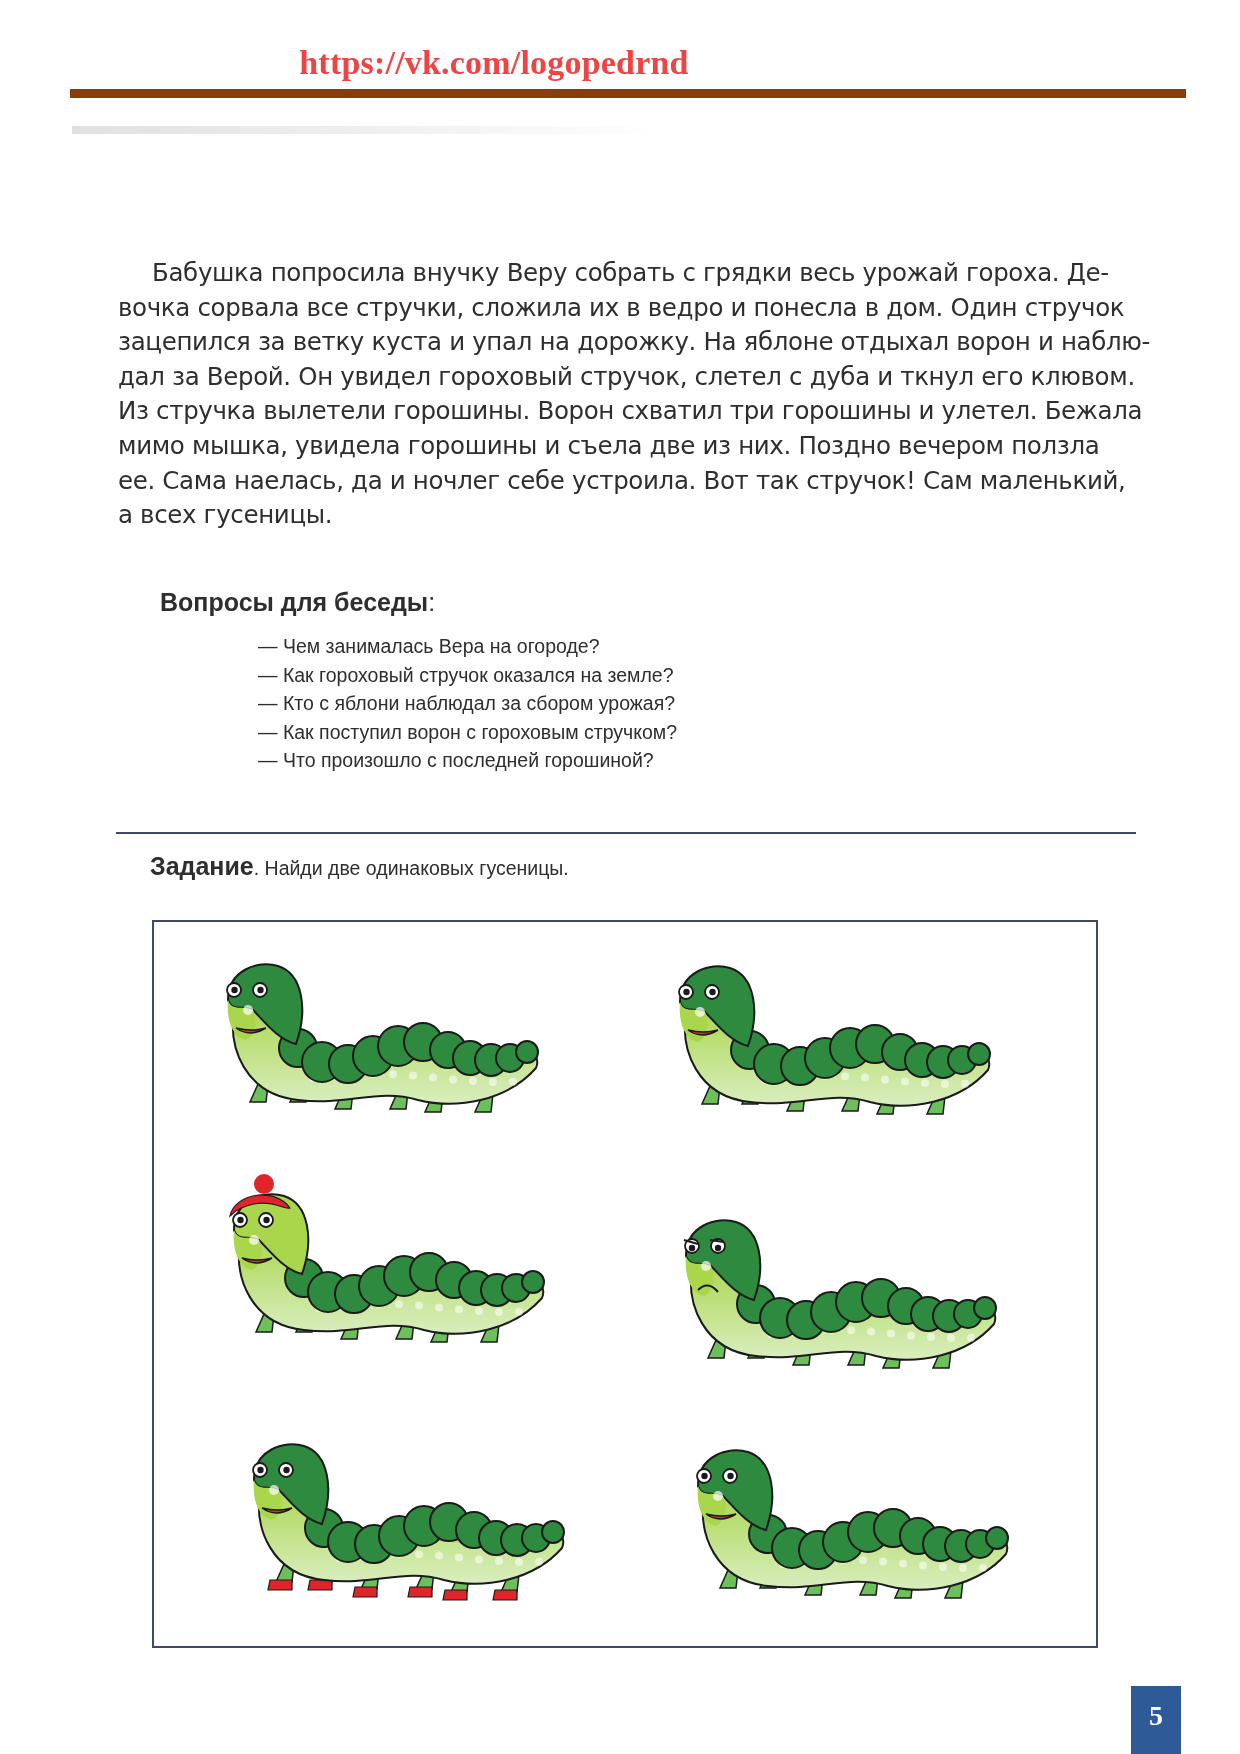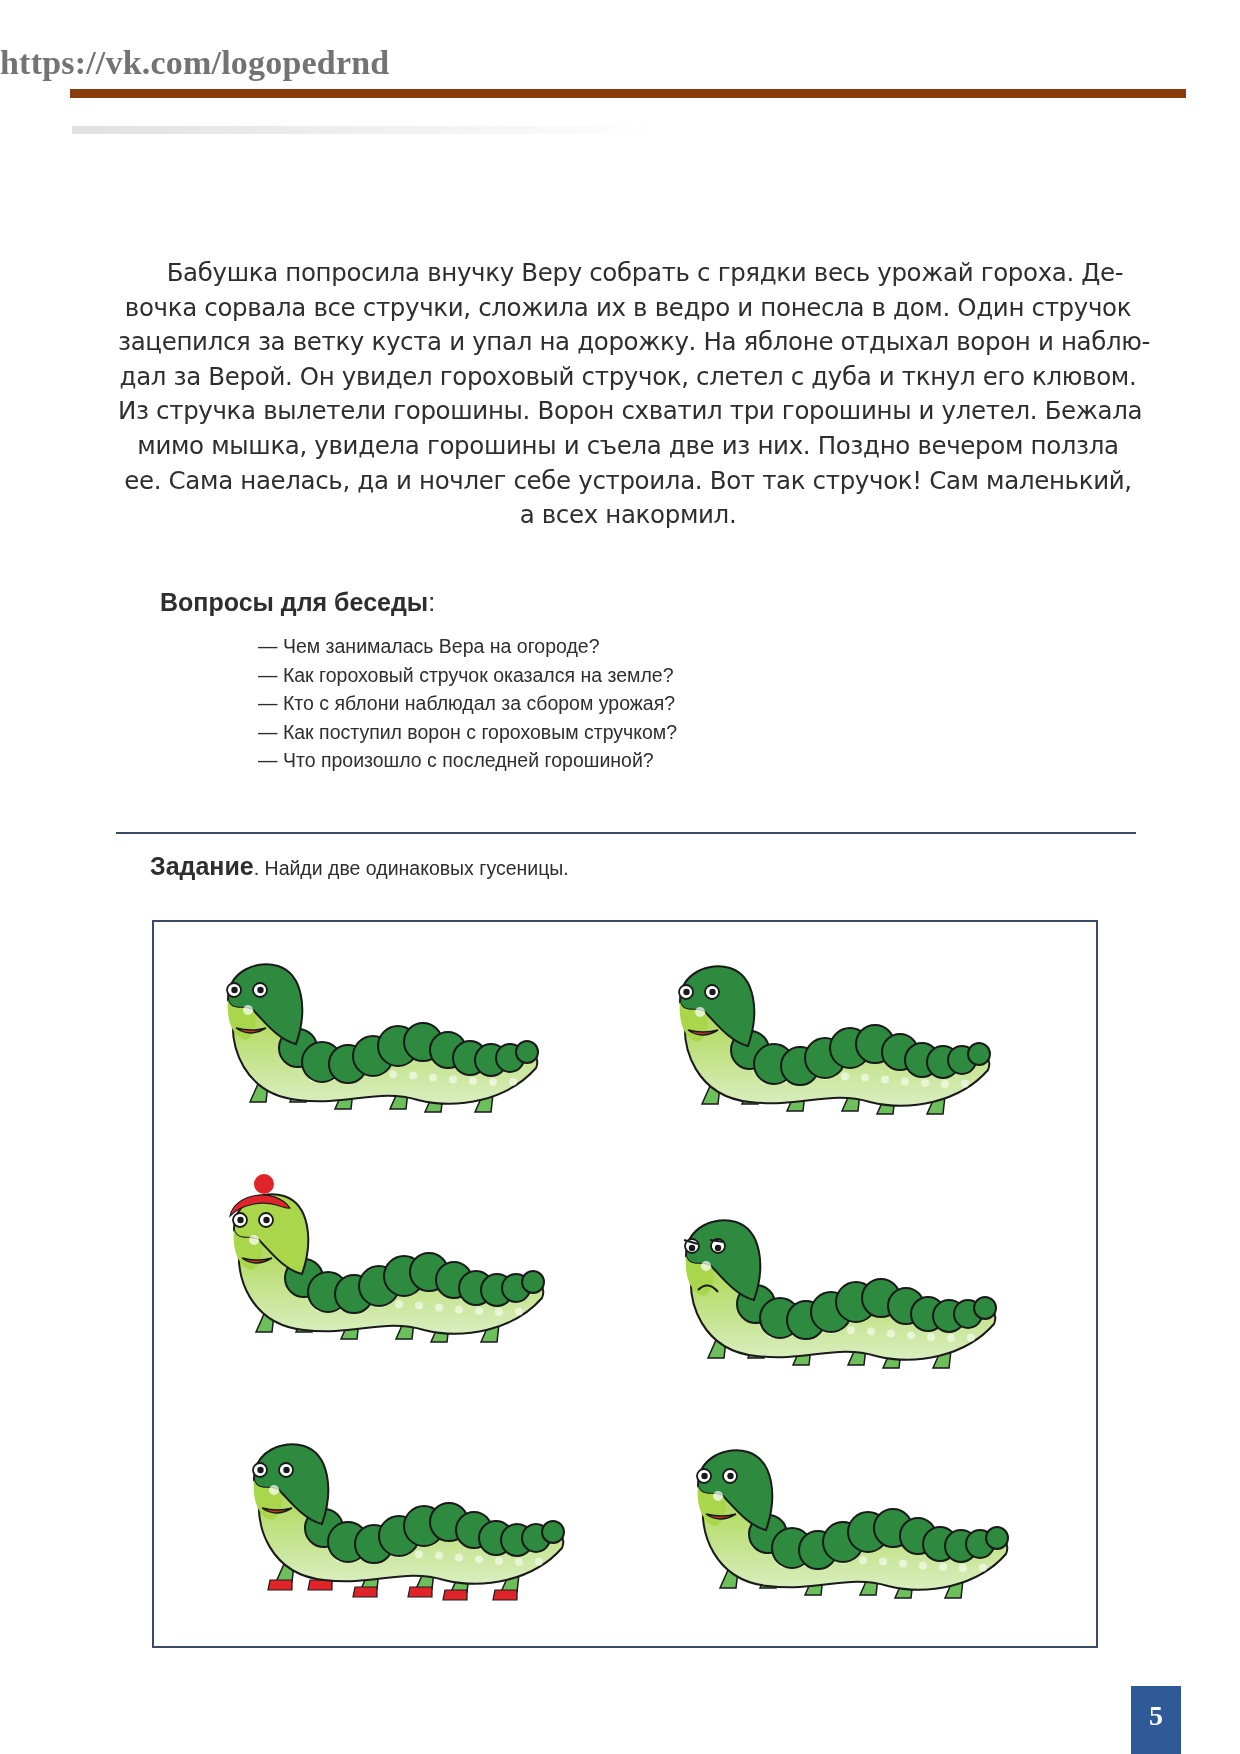--- a/index.html
+++ b/index.html
@@ -3,37 +3,37 @@
   <meta charset="utf-8">
   <style>
     html, body { margin: 0; padding: 0; }
     body {
       width: 1240px; height: 1754px; position: relative; overflow: hidden;
       background: #ffffff;
       font-family: "DejaVu Sans", sans-serif;
       color: #2b2b2b;
     }
     .header-url {
-      position: absolute; left: 0; top: 44px; width: 988px; 
+      position: absolute; left: 0; top: 44px; width: 988px; text-align: center;
       font-family: "Liberation Serif", serif; font-weight: bold; font-size: 34px;
-      color: #737373; letter-spacing: 0.2px;
+      color: #ef4444; letter-spacing: 0.2px;
     }
     .header-rule {
       position: absolute; left: 70px; top: 89px; width: 1116px; height: 9px;
       background: #8a3d0c;
     }
     .scan-strip {
       position: absolute; left: 72px; top: 126px; width: 590px; height: 8px;
       background: linear-gradient(to right, #d9d9d9, #efefef 60%, rgba(255,255,255,0));
       opacity: 0.8;
     }
     .story {
       position: absolute; left: 118px; top: 256px; width: 1020px;
       font-family: "DejaVu Sans", sans-serif; font-size: 24.5px; line-height: 34.6px;
-      color: #2e2e2e; letter-spacing: -0.35px; word-spacing: 0px; text-align: center;
+      color: #2e2e2e; letter-spacing: -0.35px; word-spacing: 0px;
     }
     .story .line { display: block; white-space: nowrap; }
     .story .line.indent { padding-left: 34px; }
     .q-heading {
       position: absolute; left: 160px; top: 588px;
       font-family: "Liberation Sans", sans-serif; font-size: 25px; font-weight: bold; color: #2e2e2e;
     }
     .q-heading .colon { font-weight: normal; }
     .q-list {
       position: absolute; left: 258px; top: 632px; margin: 0; padding: 0; list-style: none;
@@ -73,21 +73,21 @@
 <div class="scan-strip"></div>
 
 <div class="story">
   <span class="line indent">Бабушка попросила внучку Веру собрать с грядки весь урожай гороха. Де-</span>
   <span class="line">вочка сорвала все стручки, сложила их в ведро и понесла в дом. Один стручок</span>
   <span class="line">зацепился за ветку куста и упал на дорожку. На яблоне отдыхал ворон и наблю-</span>
   <span class="line">дал за Верой. Он увидел гороховый стручок, слетел с дуба и ткнул его клювом.</span>
   <span class="line">Из стручка вылетели горошины. Ворон схватил три горошины и улетел. Бежала</span>
   <span class="line">мимо мышка, увидела горошины и съела две из них. Поздно вечером ползла</span>
   <span class="line">ее. Сама наелась, да и ночлег себе устроила. Вот так стручок! Сам маленький,</span>
-  <span class="line">а всех накормил.</span>
+  <span class="line">а всех гусеницы.</span>
 </div>
 
 <div class="q-heading"><span>Вопросы для беседы</span><span class="colon">:</span></div>
 
 <ul class="q-list">
   <li>— Чем занималась Вера на огороде?</li>
   <li>— Как гороховый стручок оказался на земле?</li>
   <li>— Кто с яблони наблюдал за сбором урожая?</li>
   <li>— Как поступил ворон с гороховым стручком?</li>
   <li>— Что произошло с последней горошиной?</li>

